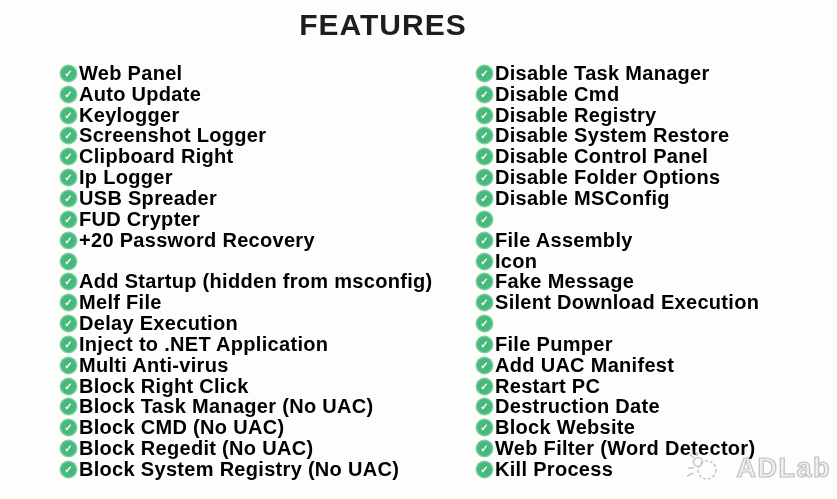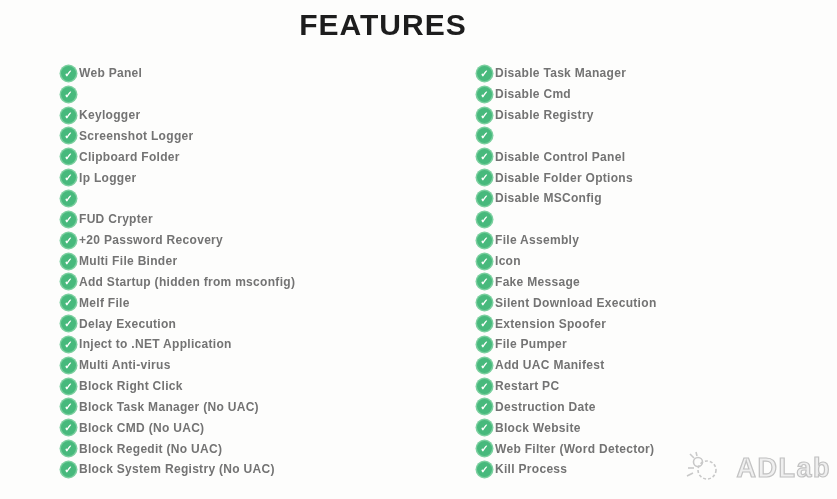--- a/index.html
+++ b/index.html
@@ -45,23 +45,23 @@
     background: #47b97c;
     box-shadow: 0 0 0 1.5px #7bcf9f;
     color: #ffffff;
     font-size: 10px;
     font-weight: 700;
     line-height: 15px;
     text-align: center;
     margin-right: 3px;
   }
   .label {
-    font-size: 12px;
-    font-weight: 700;
-    color: #737373;
+    font-size: 20px;
+    font-weight: 700;
+    color: #000000;
     letter-spacing: 0.3px;
     white-space: nowrap;
   }
   .watermark {
     position: absolute;
     right: 6px;
     bottom: 14px;
     display: flex;
     align-items: center;
     gap: 12px;
@@ -82,51 +82,52 @@
 
   <h1 class="title">FEATURES</h1>
 
   <div class="col col-left">
       <div class="item">
         <span class="check">✓</span>
         <span class="label">Web Panel</span>
       </div>
       <div class="item">
         <span class="check">✓</span>
+        <span class="label">Auto Update</span>
       </div>
       <div class="item">
         <span class="check">✓</span>
         <span class="label">Keylogger</span>
       </div>
       <div class="item">
         <span class="check">✓</span>
         <span class="label">Screenshot Logger</span>
       </div>
       <div class="item">
         <span class="check">✓</span>
-        <span class="label">Clipboard Folder</span>
+        <span class="label">Clipboard Right</span>
       </div>
       <div class="item">
         <span class="check">✓</span>
         <span class="label">Ip Logger</span>
       </div>
       <div class="item">
         <span class="check">✓</span>
+        <span class="label">USB Spreader</span>
       </div>
       <div class="item">
         <span class="check">✓</span>
         <span class="label">FUD Crypter</span>
       </div>
       <div class="item">
         <span class="check">✓</span>
         <span class="label">+20 Password Recovery</span>
       </div>
       <div class="item">
         <span class="check">✓</span>
-        <span class="label">Multi File Binder</span>
       </div>
       <div class="item">
         <span class="check">✓</span>
         <span class="label">Add Startup (hidden from msconfig)</span>
       </div>
       <div class="item">
         <span class="check">✓</span>
         <span class="label">Melf File</span>
       </div>
       <div class="item">
@@ -171,20 +172,21 @@
       <div class="item">
         <span class="check">✓</span>
         <span class="label">Disable Cmd</span>
       </div>
       <div class="item">
         <span class="check">✓</span>
         <span class="label">Disable Registry</span>
       </div>
       <div class="item">
         <span class="check">✓</span>
+        <span class="label">Disable System Restore</span>
       </div>
       <div class="item">
         <span class="check">✓</span>
         <span class="label">Disable Control Panel</span>
       </div>
       <div class="item">
         <span class="check">✓</span>
         <span class="label">Disable Folder Options</span>
       </div>
       <div class="item">
@@ -205,21 +207,20 @@
       <div class="item">
         <span class="check">✓</span>
         <span class="label">Fake Message</span>
       </div>
       <div class="item">
         <span class="check">✓</span>
         <span class="label">Silent Download Execution</span>
       </div>
       <div class="item">
         <span class="check">✓</span>
-        <span class="label">Extension Spoofer</span>
       </div>
       <div class="item">
         <span class="check">✓</span>
         <span class="label">File Pumper</span>
       </div>
       <div class="item">
         <span class="check">✓</span>
         <span class="label">Add UAC Manifest</span>
       </div>
       <div class="item">

